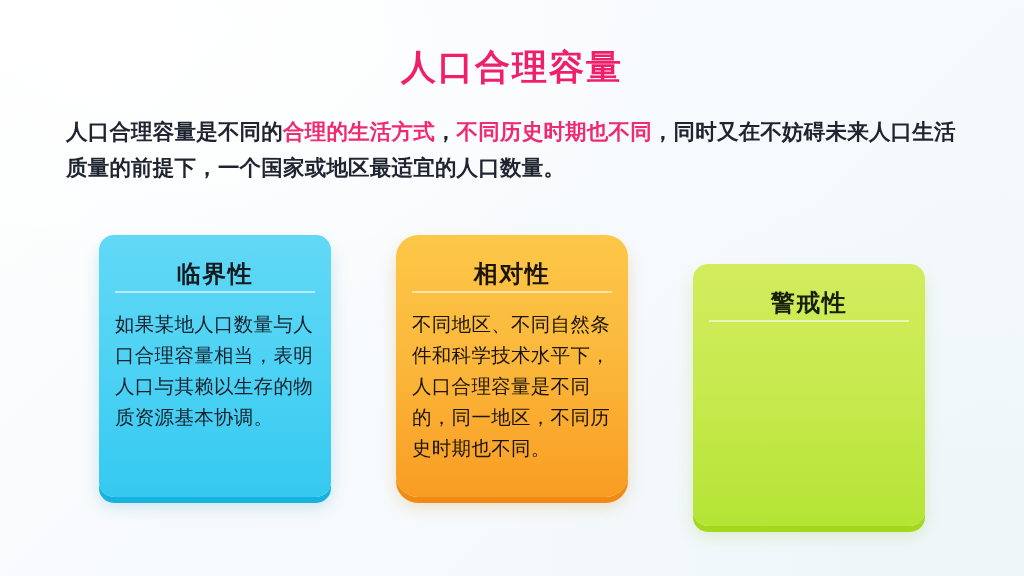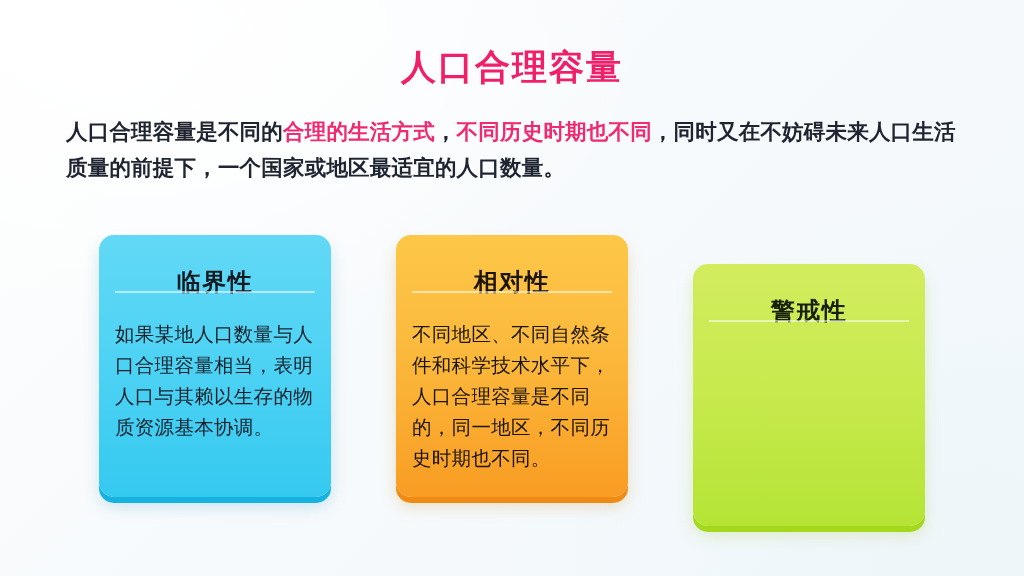--- a/index.html
+++ b/index.html
@@ -61,21 +61,21 @@
     height: 268px;
     display: flex;
     justify-content: center;
     gap: 65px;
   }
 
   .card {
     width: 232px;
     height: 262px;
     border-radius: 15px;
-    padding: 32px 14px 14px 14px;
+    padding: 24px 14px 14px 14px;
     position: relative;
     overflow: hidden;
   }
 
   .card-title {
     text-align: center;
     font-size: 24px;
     font-weight: bold;
     color: #141a20;
     letter-spacing: 1.5px;
@@ -93,30 +93,32 @@
     background: rgba(255,255,255,0.55);
   }
 
   .card-body {
     font-size: 19.5px;
     line-height: 31px;
     color: #17202a;
     letter-spacing: 0.3px;
     text-align: left;
     padding: 0 2px;
+    font-family: Liberation Mono, monospace;
   }
 
   
   .card-blue {
     background: linear-gradient(180deg, #62d8f6 0%, #4fd3f4 45%, #35c9f0 100%);
     box-shadow: 0 6px 0 0 #17b3e0, 0 10px 16px rgba(40,150,190,0.22);
   }
   .card-orange {
     background: linear-gradient(180deg, #fdc748 0%, #fbb93c 45%, #f99c23 100%);
     box-shadow: 0 6px 0 0 #ef8b14, 0 10px 16px rgba(200,130,20,0.22);
+    border-radius: 22px;
   }
   .card-green {
     background: linear-gradient(180deg, #d2ec5e 0%, #c8ea4f 45%, #b5e435 100%);
     box-shadow: 0 6px 0 0 #a3d81c, 0 10px 16px rgba(150,190,30,0.22);
     margin-top: 29px;
   }
   .card-orange .card-body, .card-orange .card-title { color: #1b1407; }
   .card-green .card-body, .card-green .card-title { color: #17200a; }
 </style>
 </head>

